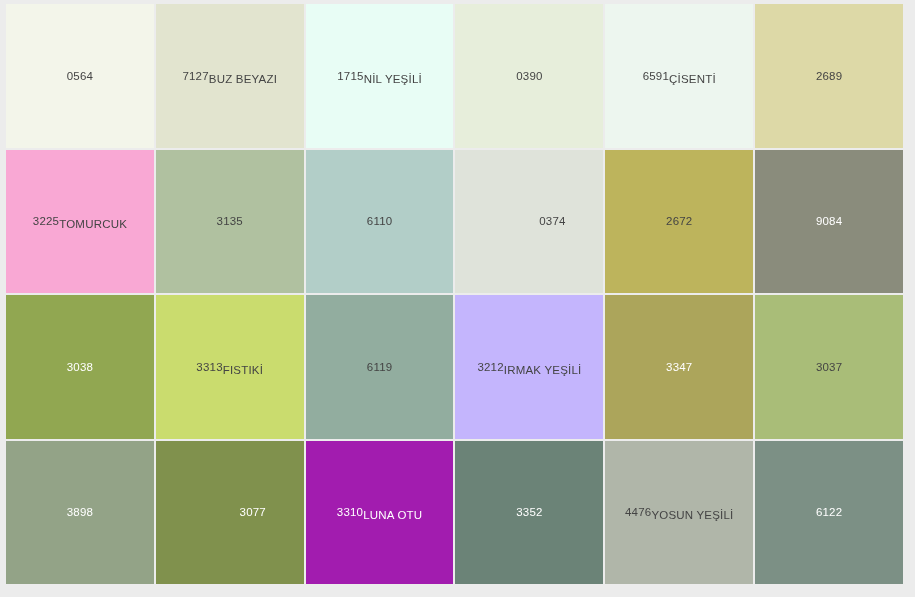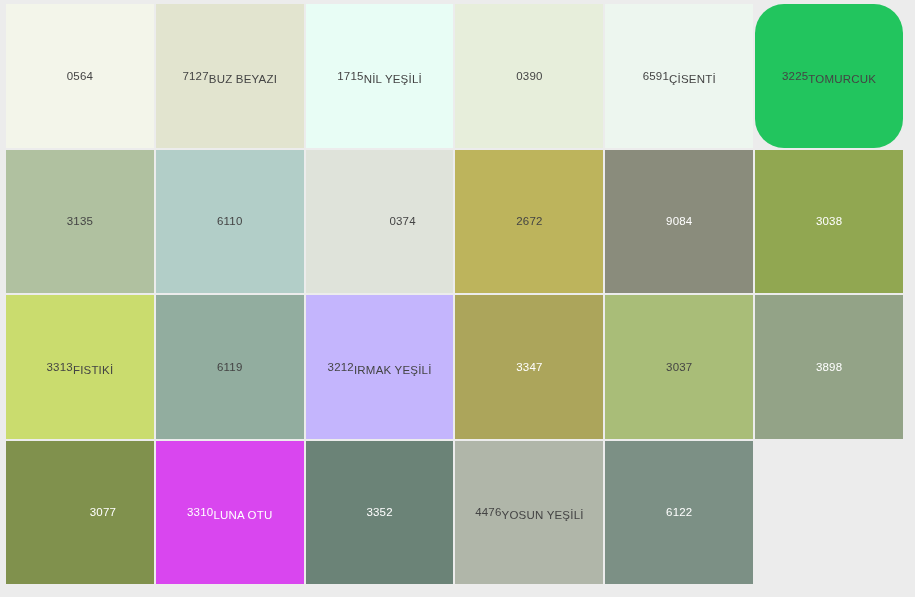--- a/index.html
+++ b/index.html
@@ -72,21 +72,24 @@
       <div class="swatch-code">1715</div>
       <div class="swatch-name">NİL YEŞİLİ</div>
     </div>
     <div class="swatch dark-text" style="background-color: rgb(231, 238, 219);">
       <div class="swatch-code">0390</div>
     </div>
     <div class="swatch dark-text" style="background-color: rgb(237, 246, 239);">
       <div class="swatch-code">6591</div>
       <div class="swatch-name">ÇİSENTİ</div>
     </div>
-    <div class="swatch dark-text" style="background-color: #22c55e; border-radius: 29px;">
+    <div class="swatch dark-text" style="background-color: rgb(221, 217, 167);">
+      <div class="swatch-code">2689</div>
+    </div>
+    <div class="swatch dark-text" style="background-color: #f9a8d4;">
       <div class="swatch-code">3225</div>
       <div class="swatch-name">TOMURCUK</div>
     </div>
     <div class="swatch dark-text" style="background-color: rgb(176, 193, 160);">
       <div class="swatch-code">3135</div>
     </div>
     <div class="swatch dark-text" style="background-color: rgb(178, 206, 200);">
       <div class="swatch-code">6110</div>
     </div>
     <div class="swatch dark-text" style="background-color: rgb(223, 227, 218); padding-left: 46px;">
@@ -117,21 +120,21 @@
     </div>
     <div class="swatch dark-text" style="background-color: rgb(169, 189, 120); text-align: right;">
       <div class="swatch-code">3037</div>
     </div>
     <div class="swatch light-text" style="background-color: rgb(147, 163, 135);">
       <div class="swatch-code">3898</div>
     </div>
     <div class="swatch light-text" style="background-color: rgb(128, 145, 77); padding-left: 46px;">
       <div class="swatch-code">3077</div>
     </div>
-    <div class="swatch light-text" style="background-color: #d946ef;">
+    <div class="swatch light-text" style="background-color: #a21caf;">
       <div class="swatch-code">3310</div>
       <div class="swatch-name">LUNA OTU</div>
     </div>
     <div class="swatch light-text" style="background-color: rgb(107, 131, 119);">
       <div class="swatch-code">3352</div>
     </div>
     <div class="swatch dark-text" style="background-color: rgb(176, 182, 169);">
       <div class="swatch-code">4476</div>
       <div class="swatch-name">YOSUN YEŞİLİ</div>
     </div>

